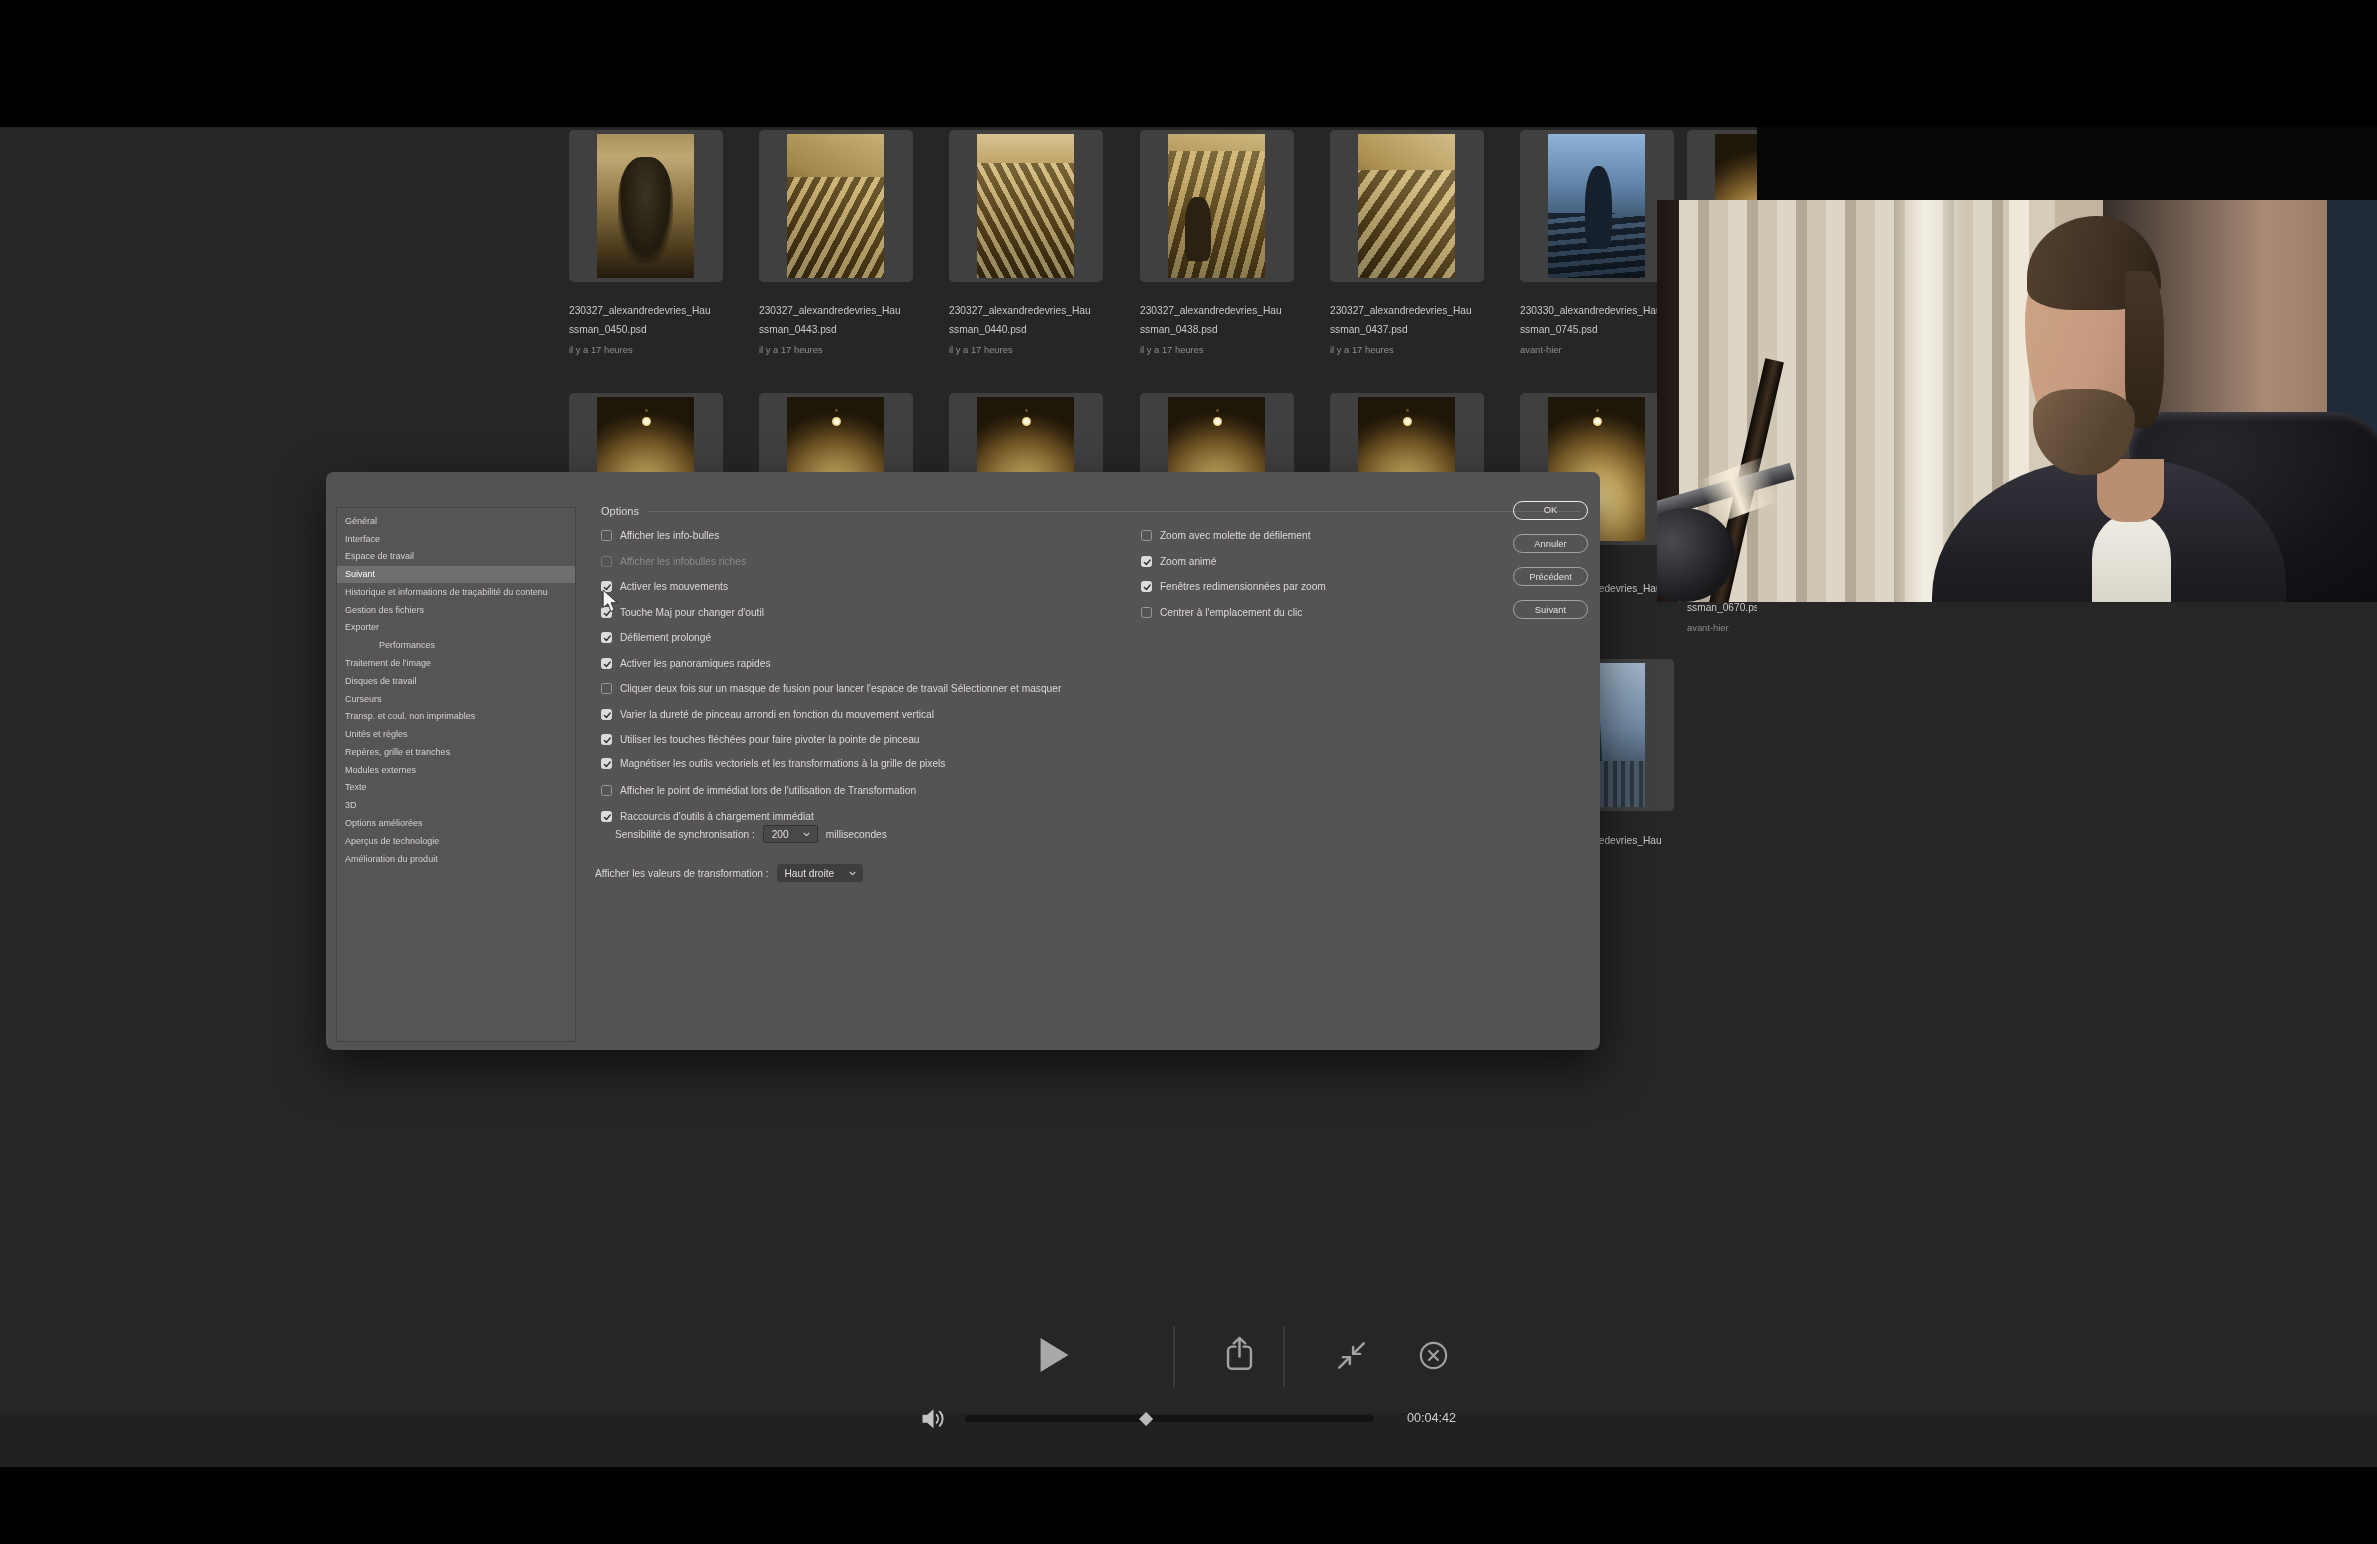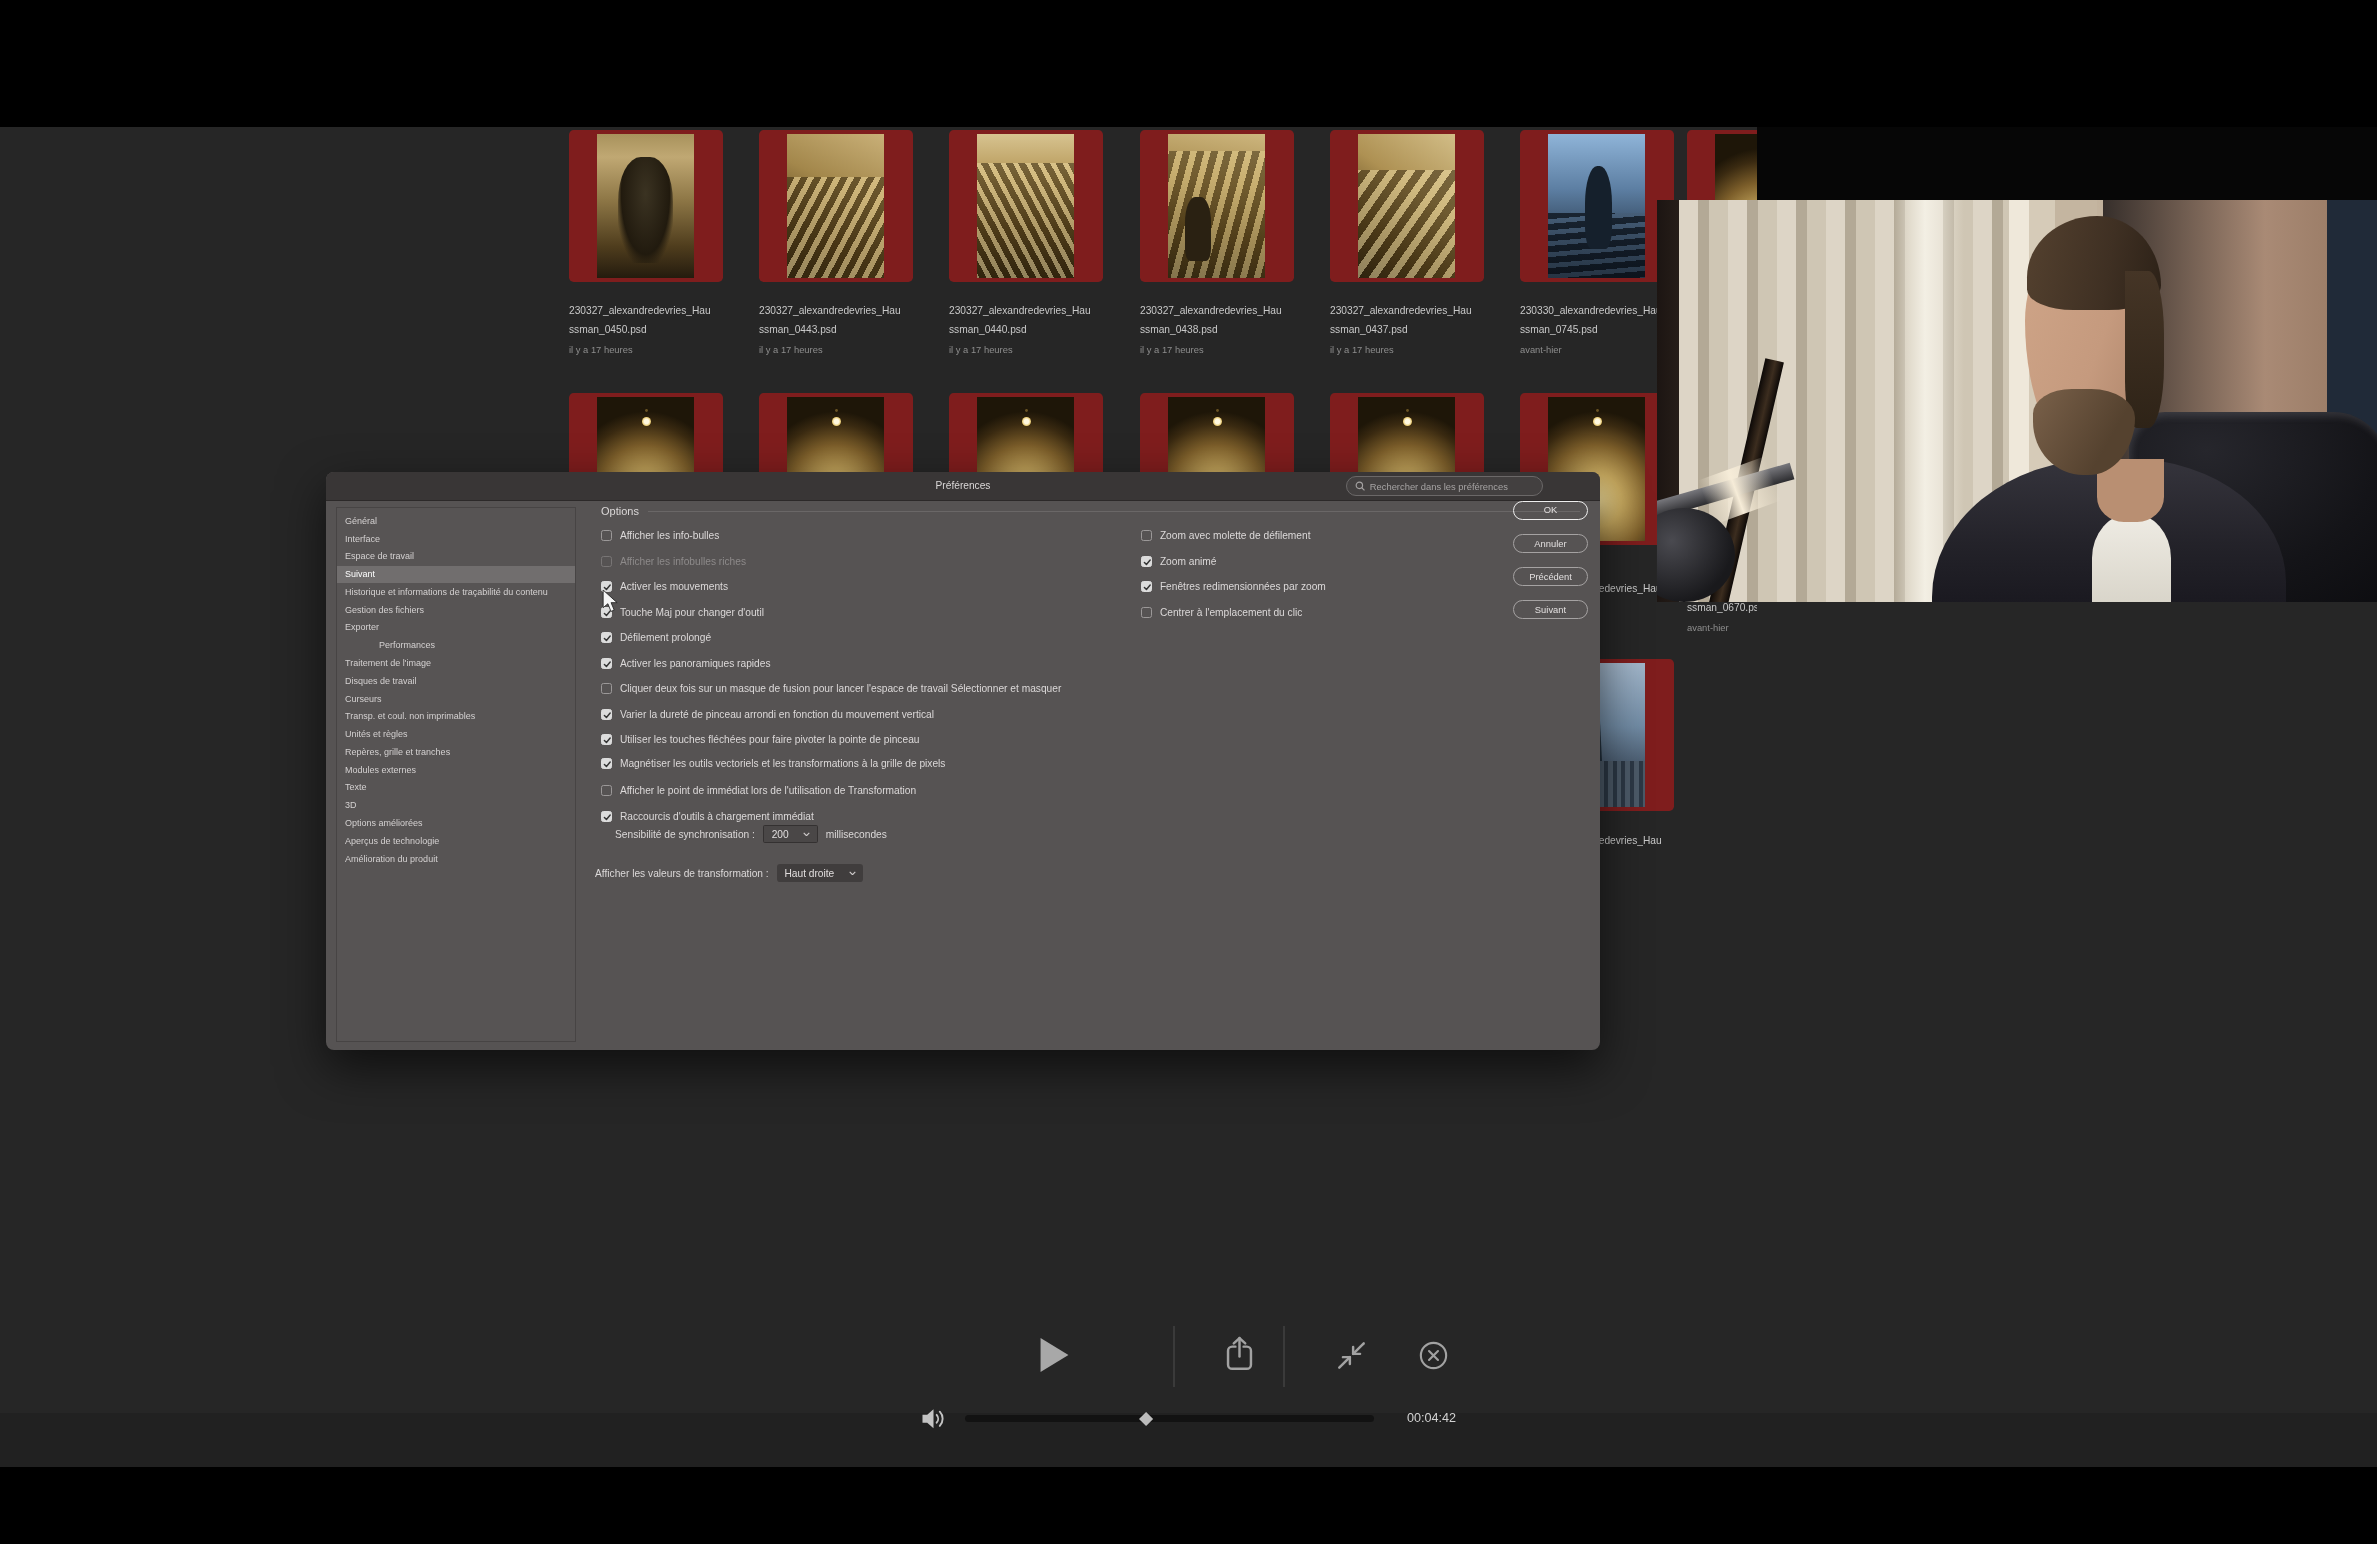--- a/index.html
+++ b/index.html
@@ -10,21 +10,21 @@
 
   
   #stage{position:absolute;inset:0;background:#262626;}
   #bar-top{left:0;top:0;width:2377px;height:127px;background:#000;z-index:40;}
   #bar-bottom{left:0;top:1467px;width:2377px;height:77px;background:#000;z-index:40;}
   #strip-dark{left:0;top:1413px;width:2377px;height:54px;background:#212121;z-index:2;}
   #win-right-black{left:1757px;top:127px;width:620px;height:474px;background:#060606;z-index:6;}
 
   
   #grid{left:0;top:0;width:1757px;height:1413px;overflow:hidden;z-index:3;}
-  .card{position:absolute;width:154px;height:152px;background:#7f1d1d;border-radius:4.7px;}
+  .card{position:absolute;width:154px;height:152px;background:#404040;border-radius:4.7px;}
   .thumb{position:absolute;left:28px;top:3.9px;width:97px;height:144px;overflow:hidden;}
   .thumb::before,.thumb::after{content:'';position:absolute;}
   .fname{position:absolute;width:181px;font-size:10.2px;color:#c9c9c9;line-height:11px;white-space:nowrap;}
   .fdate{color:#8e8e8e;font-size:9.4px;}
 
   .tone-s1{background:linear-gradient(180deg,#a8925c 0%,#c0a873 16%,#8f7847 45%,#4f3d1d 78%,#241b0e 100%);}
   .tone-s1::after{left:22%;top:16%;width:56%;height:74%;border-radius:42% 42% 18% 18%;
     background:radial-gradient(ellipse at 50% 35%,#3b3322 0%,#211a0e 62%,rgba(0,0,0,0) 78%);}
   .tone-s2{background:linear-gradient(205deg,#c9b078 0%,#a3874b 38%,#5e4820 70%,#2e2310 100%);}
   .tone-s2::after{inset:30% -20% -5% -20%;
@@ -215,32 +215,20 @@
         <div class="thumb tone-eiffel"></div>
         <div class="fname l1" style="top: 176px;">230330_alexandredevries_Hau</div>
         <div class="fname l2" style="top: 195px;"></div>
         <div class="fname fdate l3" style="top: 215px;"></div>
       </div>
     </div>
 
   <div id="win-right-black" class="abs"></div>
 
   <div id="dialog" class="abs">
-    <div id="dlg-titlebar" class="abs">
-      <div id="dlg-title" class="abs">Préférences</div>
-      <div id="dlg-search" class="abs">
-        <span style="display:flex;">
-          <svg width="10.2" height="10.2" viewBox="0 0 14 14">
-              <circle cx="6" cy="6" r="4.4" fill="none" stroke="#a6a3a3" stroke-width="1.6"></circle>
-              <line x1="9.3" y1="9.3" x2="13" y2="13" stroke="#a6a3a3" stroke-width="1.6"></line>
-            </svg>
-        </span>
-        <span>Rechercher dans les préférences</span>
-      </div>
-    </div>
 
     <div id="sidebar" class="abs">
 
         <div class="side-item" style="top: 4.7px;">Général</div>
 
         <div class="side-item" style="top: 22.5px;">Interface</div>
 
         <div class="side-item" style="top: 40px;">Espace de travail</div>
 
         <div class="side-item selected" style="top: 58px;">Suivant</div>

